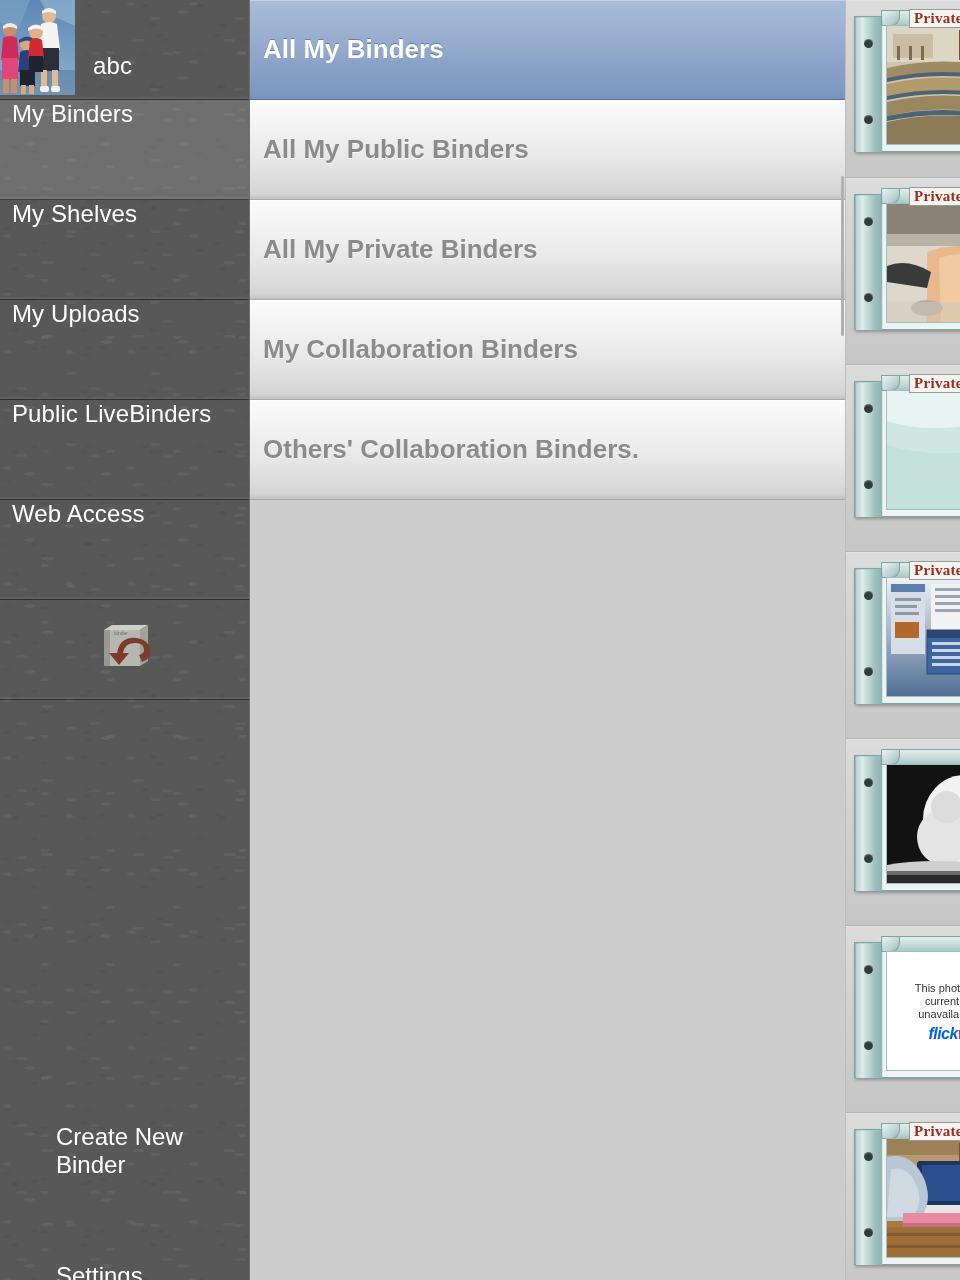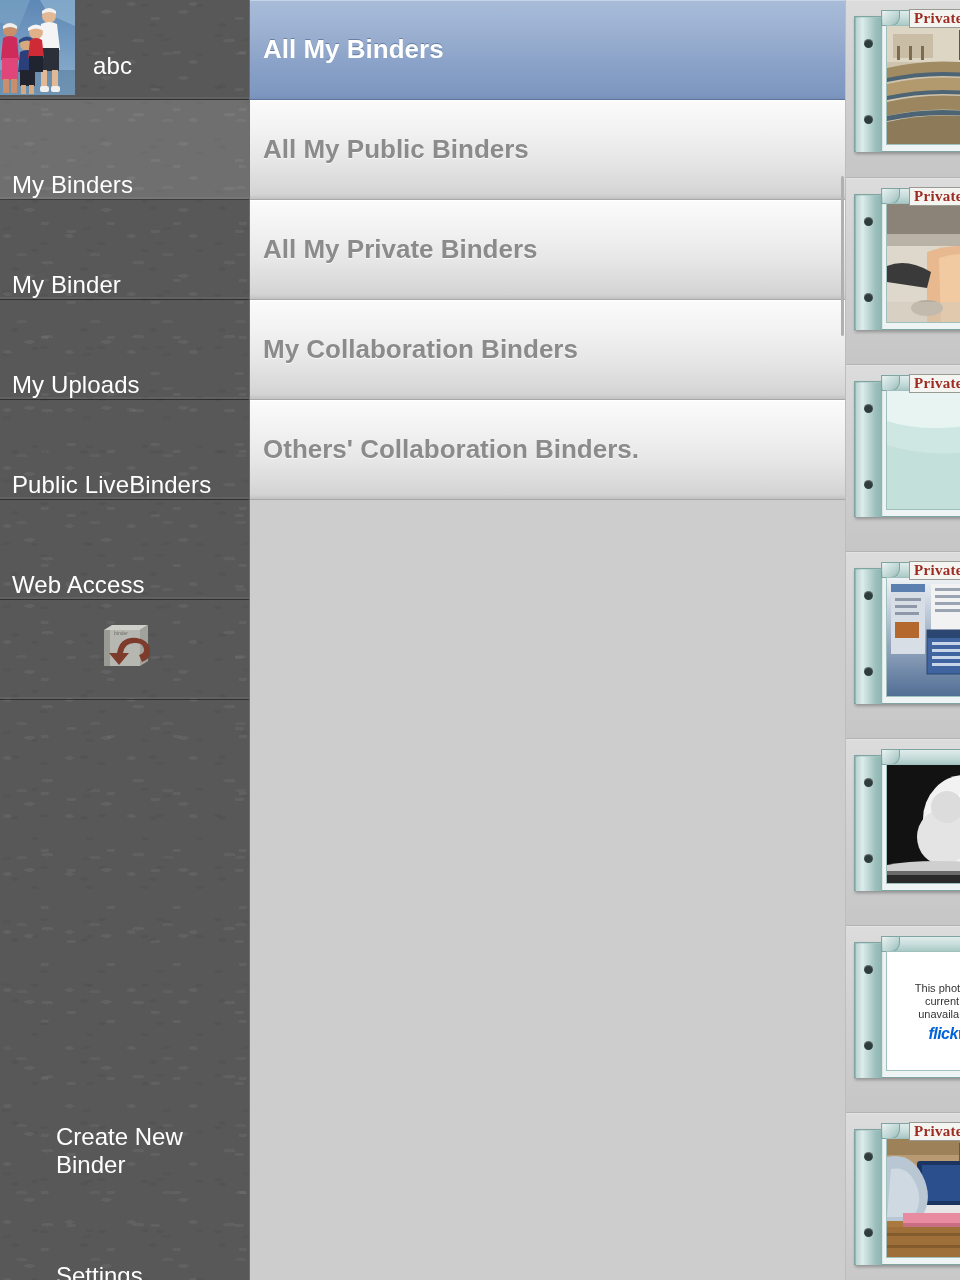--- a/index.html
+++ b/index.html
@@ -27,21 +27,21 @@
       radial-gradient(ellipse 9px 3px at 30% 80%, rgba(255,255,255,.045) 60%, transparent 61%),
       radial-gradient(ellipse 7px 3px at 68% 92%, rgba(255,255,255,.05) 60%, transparent 61%),
       radial-gradient(ellipse 8px 3px at 8% 63%, rgba(0,0,0,.04) 60%, transparent 61%);
     background-size: 62px 58px, 77px 66px, 55px 49px, 84px 71px, 69px 61px, 91px 74px, 58px 52px, 73px 67px, 66px 57px, 80px 63px;
     border-right:1px solid #6d6d6d;
     overflow:hidden;
   }
   .sb-row{
     position:relative;
     height:100px;
-    display:flex; align-items:flex-end;
+    display:flex; align-items:flex-start;
     padding-left:12px;
     color:#ffffff;
     font-size:24px;
     letter-spacing:.1px;
     border-bottom:1px solid rgba(0,0,0,.45);
     box-shadow: inset 0 -2px 0 rgba(255,255,255,.055);
   }
   .sb-row.selected{
     background-color:rgba(255,255,255,.14);
   }
@@ -248,21 +248,21 @@
           <rect x="29" y="56" width="14" height="16" fill="#1f2430"></rect>
         </svg>
       </div>
       <div class="header-name">abc</div>
     </div>
 
     <div class="sb-row selected">
       <span>My Binders</span>
     </div>
     <div class="sb-row">
-      <span>My Binder</span>
+      <span>My Shelves</span>
     </div>
     <div class="sb-row">
       <span>My Uploads</span>
     </div>
     <div class="sb-row">
       <span>Public LiveBinders</span>
     </div>
     <div class="sb-row">
       <span>Web Access</span>
     </div>

